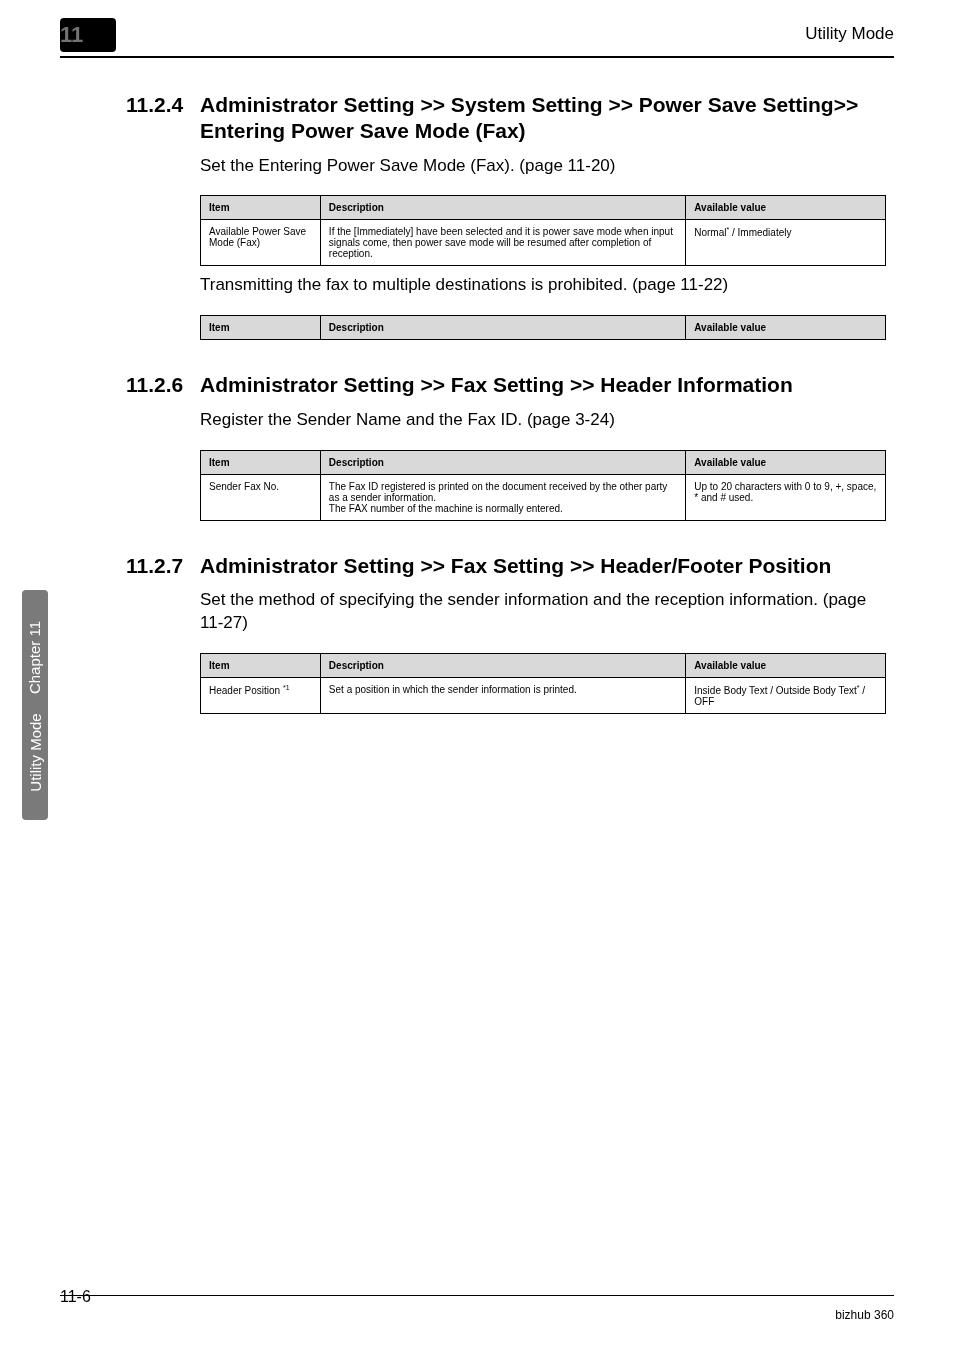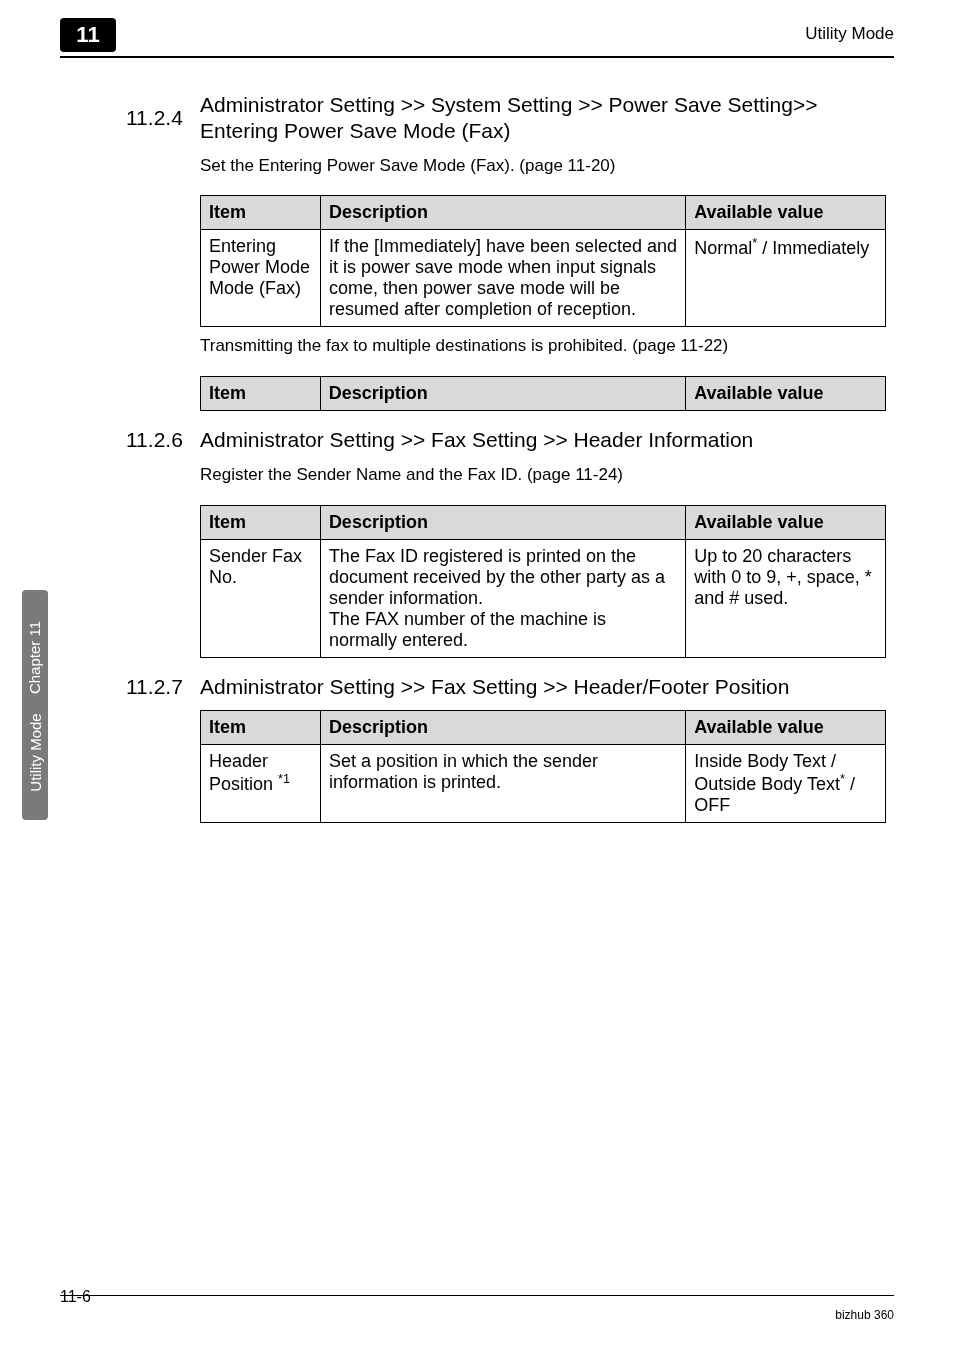--- a/index.html
+++ b/index.html
@@ -19,25 +19,25 @@
     box-sizing: border-box;
     padding: 36px 60px 36px 40px;
   }
   .chapter-tab {
     position: absolute;
     top: 18px;
     left: 60px;
     width: 56px;
     height: 34px;
     background: #000;
-    color: #ffffff;
+    color: #737373;
     font-weight: bold;
     font-size: 22px;
     line-height: 34px;
-    text-align: center;
+    text-align: left;
     border-radius: 4px;
   }
   .header-right {
     position: absolute;
     top: 24px;
     right: 60px;
     font-size: 17px;
   }
   .header-rule {
     position: absolute;
@@ -46,44 +46,44 @@
     right: 60px;
     border-top: 2px solid #000;
   }
   .content {
     margin-top: 56px;
     margin-left: 86px;
     width: 760px;
   }
   .section-heading {
     display: flex;
-    align-items: center;
-    font-weight: normal;
+    align-items: flex-start;
+    font-weight: bold;
     font-size: 21px;
-    margin-top: 16px;
+    margin-top: 32px;
     margin-bottom: 10px;
     line-height: 1.25;
   }
   .section-heading .num {
     flex: 0 0 74px;
   }
   .section-heading .title {
     flex: 1;
   }
   .body-text {
     margin-left: 74px;
     font-size: 17px;
     line-height: 1.35;
     margin-bottom: 18px;
   }
   table.spec {
     margin-left: 74px;
     border-collapse: collapse;
     width: 686px;
-    font-size: 18px;
+    font-size: 10px;
     margin-bottom: 8px;
   }
   table.spec th, table.spec td {
     border: 1px solid #000;
     padding: 6px 8px;
     vertical-align: top;
     text-align: left;
   }
   table.spec th {
     background: #d9d9d9;
@@ -160,21 +160,21 @@
           <col class="c2">
           <col class="c3">
         </colgroup>
       <tbody>
           <tr>
         <th>Item</th>
         <th>Description</th>
         <th>Available value</th>
       </tr>
       <tr>
-        <td>Entering Power Mode Mode (Fax)</td>
+        <td>Available Power Save Mode (Fax)</td>
         <td>If the [Immediately] have been selected and it is power save mode when input signals come, then power save mode will be resumed after completion of reception.</td>
         <td>Normal<sup>*</sup> / Immediately</td>
       </tr>
     </tbody>
       </table>
 
     <div class="body-text">Transmitting the fax to multiple destinations is prohibited. (page 11-22)</div>
     <table class="spec">
       <colgroup>
           <col class="c1">
@@ -187,21 +187,21 @@
         <th>Description</th>
         <th>Available value</th>
       </tr>
     </tbody>
       </table>
 
     <div class="section-heading">
       <span class="num">11.2.6</span>
       <span class="title">Administrator Setting &gt;&gt; Fax Setting &gt;&gt; Header Information</span>
     </div>
-    <div class="body-text">Register the Sender Name and the Fax ID. (page 11-24)</div>
+    <div class="body-text">Register the Sender Name and the Fax ID. (page 3-24)</div>
     <table class="spec">
       <colgroup>
           <col class="c1">
           <col class="c2">
           <col class="c3">
         </colgroup>
       <tbody>
           <tr>
         <th>Item</th>
         <th>Description</th>
@@ -213,20 +213,21 @@
 The FAX number of the machine is normally entered.</td>
         <td>Up to 20 characters with 0 to 9, +, space, * and # used.</td>
       </tr>
     </tbody>
       </table>
 
     <div class="section-heading">
       <span class="num">11.2.7</span>
       <span class="title">Administrator Setting &gt;&gt; Fax Setting &gt;&gt; Header/Footer Position</span>
     </div>
+    <div class="body-text">Set the method of specifying the sender information and the reception information. (page 11-27)</div>
     <table class="spec">
       <colgroup>
           <col class="c1">
           <col class="c2">
           <col class="c3">
         </colgroup>
       <tbody>
           <tr>
         <th>Item</th>
         <th>Description</th>

